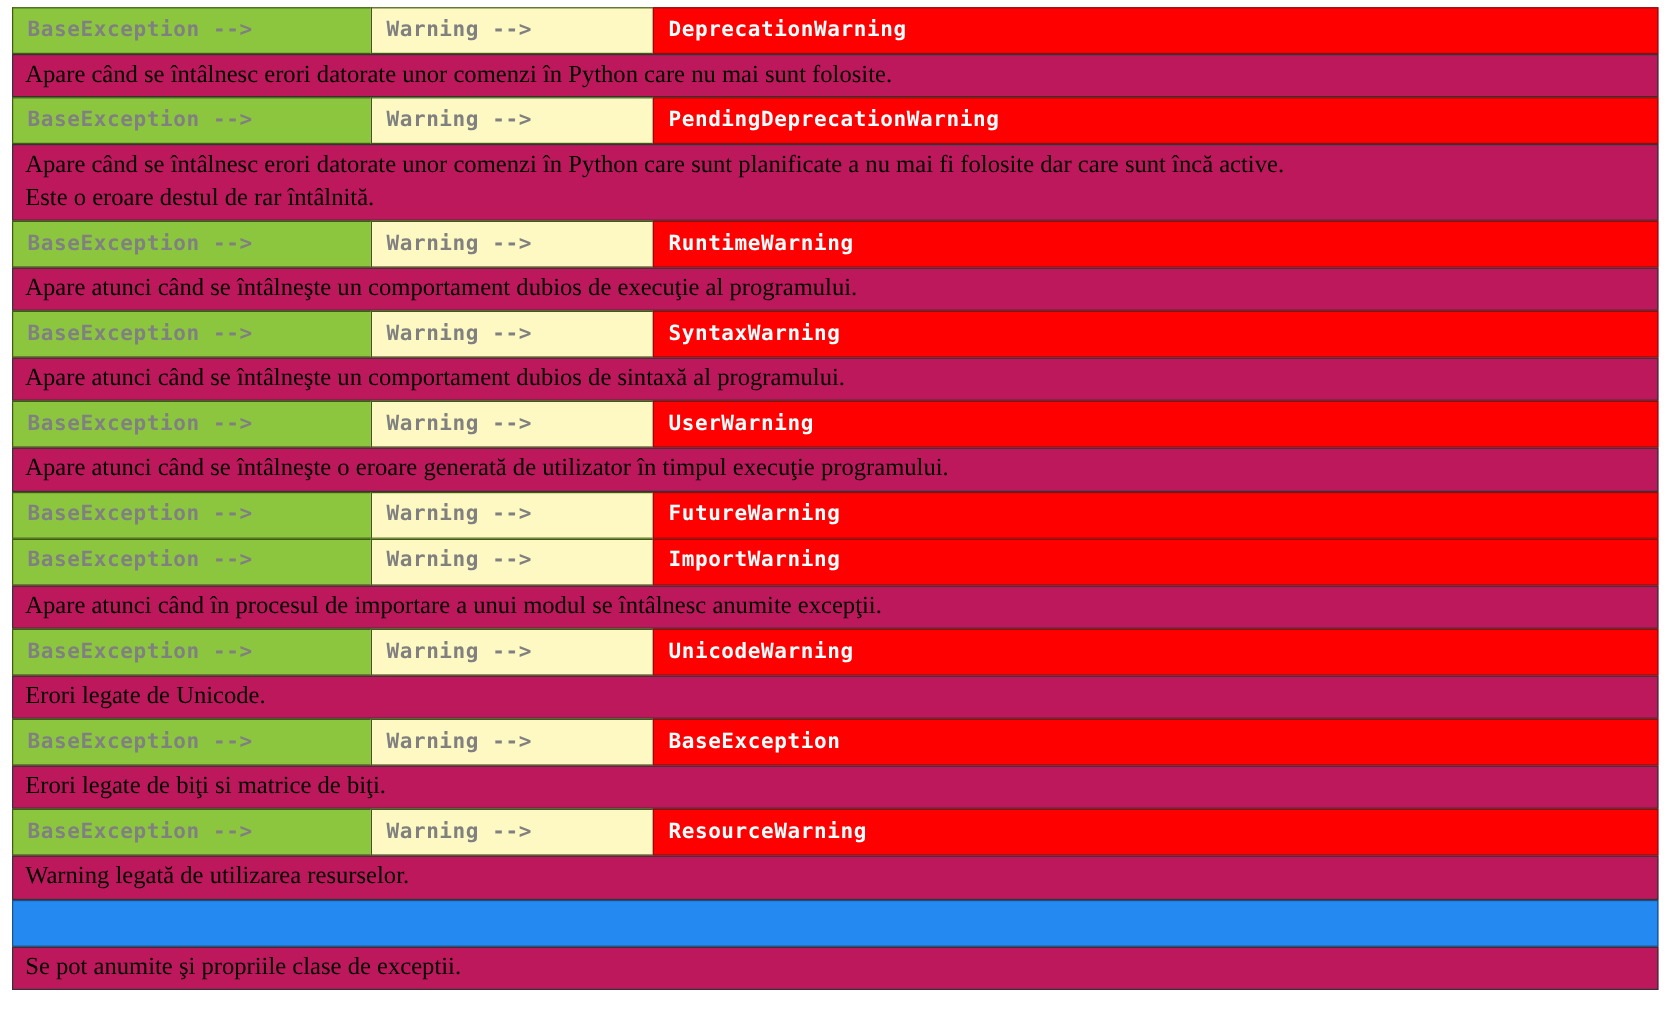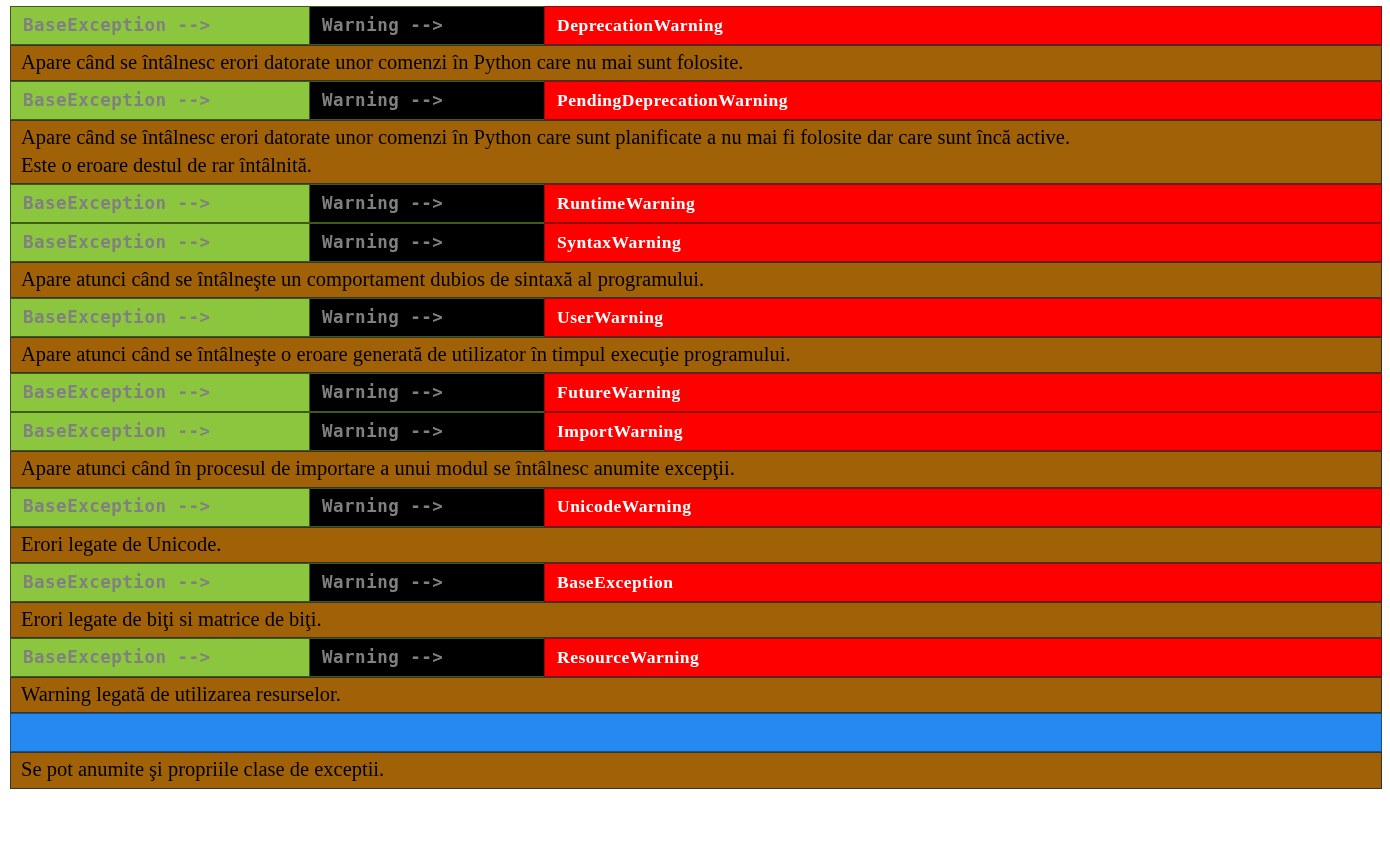--- a/index.html
+++ b/index.html
@@ -42,48 +42,47 @@
     overflow: hidden;
   }
   td.chain.base {
     background: #8CC63F;
     color: #808080;
     border: 1px solid #3f5c13;
     border-right: none;
     width: 286px;
   }
   td.chain.mid {
-    background: #000000;
+    background: #fef9c3;
     color: #808080;
     border: 1px solid #3f5c13;
     border-right: none;
     width: 222px;
   }
   td.chain.leaf {
     background: #FF0000;
     color: #ffffff;
     border: 1px solid #8b0f0f;
     width: auto;
-    font-family: Liberation Serif, serif;
   }
 
   
   td.bluebar {
     background: #2589F2;
     border: 1px solid #1b4f87;
     height: 37px;
     padding: 0;
   }
 
   
   td.desc {
     font-family: "Liberation Serif", serif;
     font-size: 20.5px;
     color: #000000;
-    background: #a16207;
+    background: #be185d;
     border: 1px solid #333333;
     padding: 3px 0 4px 10px;
     line-height: 1.33;
     vertical-align: middle;
     text-align: left;
   }
 
   
   tr + tr td { border-top: 1px solid transparent; }
   tr + tr td.chain.base,
@@ -114,20 +113,23 @@
         <td class="chain leaf">PendingDeprecationWarning</td>
       </tr>
       <tr>
         <td class="desc" colspan="3">Apare când se întâlnesc erori datorate unor comenzi în Python care sunt planificate a nu mai fi folosite dar care sunt încă active.<br>Este o eroare destul de rar întâlnită.</td>
       </tr>
 
       <tr>
         <td class="chain base">BaseException --&gt;</td>
         <td class="chain mid">Warning --&gt;</td>
         <td class="chain leaf">RuntimeWarning</td>
+      </tr>
+      <tr>
+        <td class="desc" colspan="3">Apare atunci când se întâlneşte un comportament dubios de execuţie al programului.</td>
       </tr>
 
       <tr>
         <td class="chain base">BaseException --&gt;</td>
         <td class="chain mid">Warning --&gt;</td>
         <td class="chain leaf">SyntaxWarning</td>
       </tr>
       <tr>
         <td class="desc" colspan="3">Apare atunci când se întâlneşte un comportament dubios de sintaxă al programului.</td>
       </tr>

